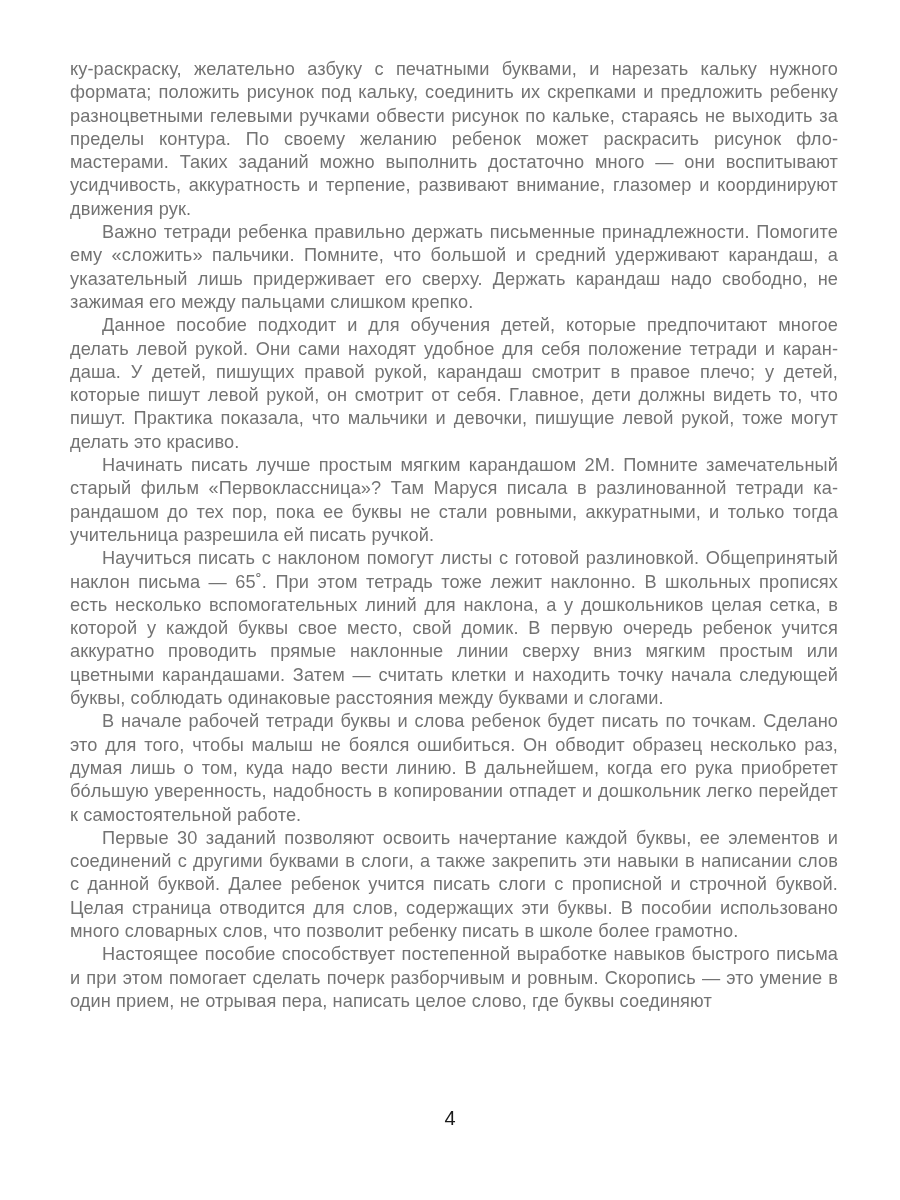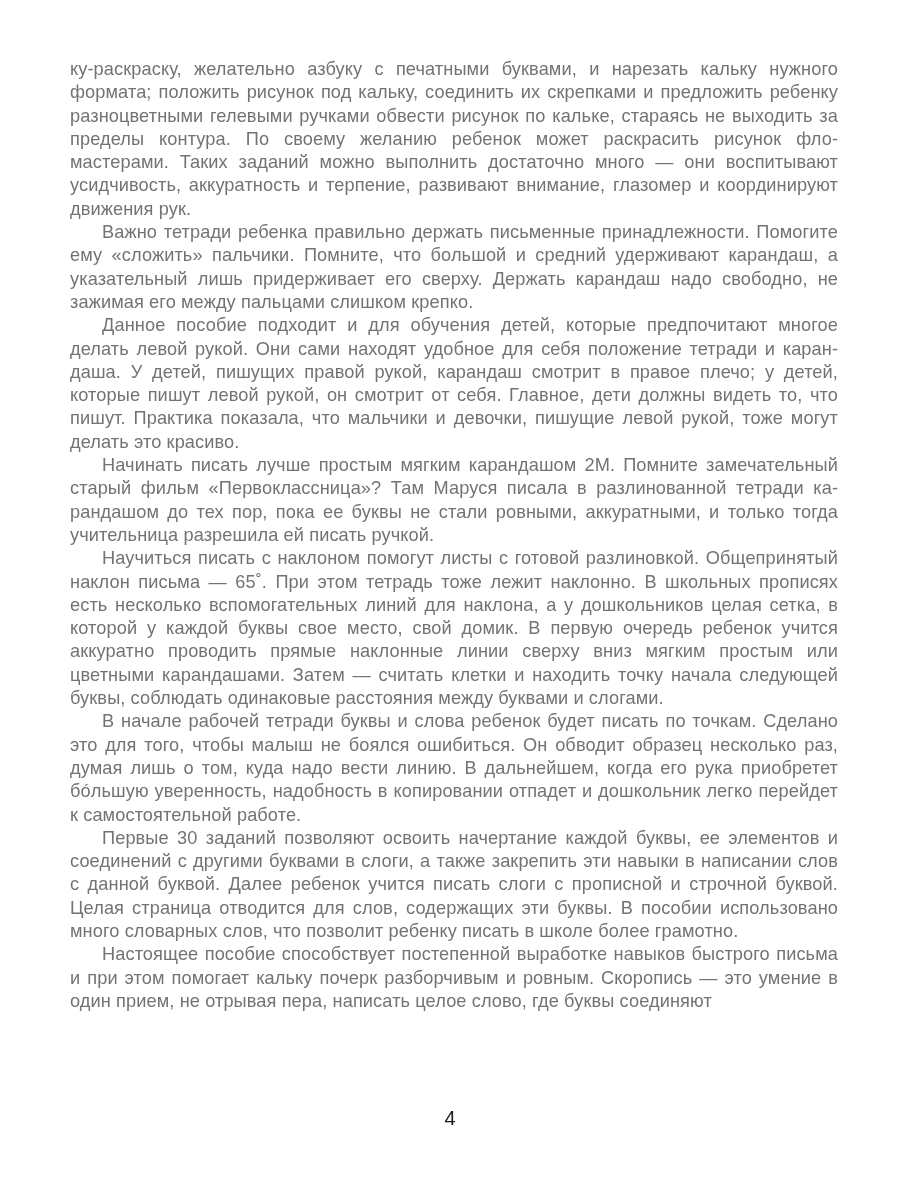--- a/index.html
+++ b/index.html
@@ -32,16 +32,16 @@
 <body>
 
 <div class="page">
   <p>ку-раскраску, желательно азбуку с печатными буквами, и нарезать кальку нужного формата; положить рисунок под кальку, соединить их скрепками и предложить ребен­ку разноцветными гелевыми ручками обвести рисунок по кальке, стараясь не выхо­дить за пределы контура. По своему желанию ребенок может раскрасить рисунок фло­мастерами. Таких заданий можно выполнить достаточно много — они воспитывают усидчивость, аккуратность и терпение, развивают внимание, глазомер и координиру­ют движения рук.</p>
   <p class="indent">Важно тетради ребенка правильно держать письменные принадлежности. Помо­гите ему «сложить» пальчики. Помните, что большой и средний удерживают карандаш, а указательный лишь придерживает его сверху. Держать карандаш надо свободно, не зажимая его между пальцами слишком крепко.</p>
   <p class="indent">Данное пособие подходит и для обучения детей, которые предпочитают многое делать левой рукой. Они сами находят удобное для себя положение тетради и каран­даша. У детей, пишущих правой рукой, карандаш смотрит в правое плечо; у детей, которые пишут левой рукой, он смотрит от себя. Главное, дети должны видеть то, что пишут. Практика показала, что мальчики и девочки, пишущие левой рукой, тоже могут делать это красиво.</p>
   <p class="indent">Начинать писать лучше простым мягким карандашом 2М. Помните замечательный старый фильм «Первоклассница»? Там Маруся писала в разлинованной тетради ка­рандашом до тех пор, пока ее буквы не стали ровными, аккуратными, и только тогда учительница разрешила ей писать ручкой.</p>
   <p class="indent">Научиться писать с наклоном помогут листы с готовой разлиновкой. Общеприня­тый наклон письма — 65˚. При этом тетрадь тоже лежит наклонно. В школьных пропи­сях есть несколько вспомогательных линий для наклона, а у дошкольников целая сет­ка, в которой у каждой буквы свое место, свой домик. В первую очередь ребенок учится аккуратно проводить прямые наклонные линии сверху вниз мягким простым или цветными карандашами. Затем — считать клетки и находить точку начала следую­щей буквы,  соблюдать одинаковые расстояния между буквами и слогами.</p>
   <p class="indent">В начале рабочей тетради буквы и слова ребенок будет писать по точкам. Сделано это для того, чтобы малыш не боялся ошибиться. Он обводит образец несколько раз, думая лишь о том, куда надо вести линию. В дальнейшем, когда его рука приобретет бóльшую уверенность, надобность в копировании отпадет и дошкольник легко перей­дет к самостоятельной работе.</p>
   <p class="indent">Первые 30 заданий позволяют освоить начертание каждой буквы, ее элементов и соединений с другими буквами в слоги, а также закрепить эти навыки в написании слов с данной буквой. Далее ребенок учится писать слоги с прописной и строчной буквой. Целая страница отводится для слов, содержащих эти буквы. В пособии ис­пользовано много словарных слов, что позволит ребенку писать в школе более гра­мотно.</p>
-  <p class="indent">Настоящее пособие способствует постепенной выработке навыков быстрого пись­ма и при этом помогает кальку почерк разборчивым и ровным.  Скоропись — это умение в один прием, не отрывая пера, написать целое слово, где буквы соединяют­</p>
+  <p class="indent">Настоящее пособие способствует постепенной выработке навыков быстрого пись­ма и при этом помогает сделать почерк разборчивым и ровным.  Скоропись — это умение в один прием, не отрывая пера, написать целое слово, где буквы соединяют­</p>
 </div>
 
 <div class="page-number">4</div>
 
 </body></html>

